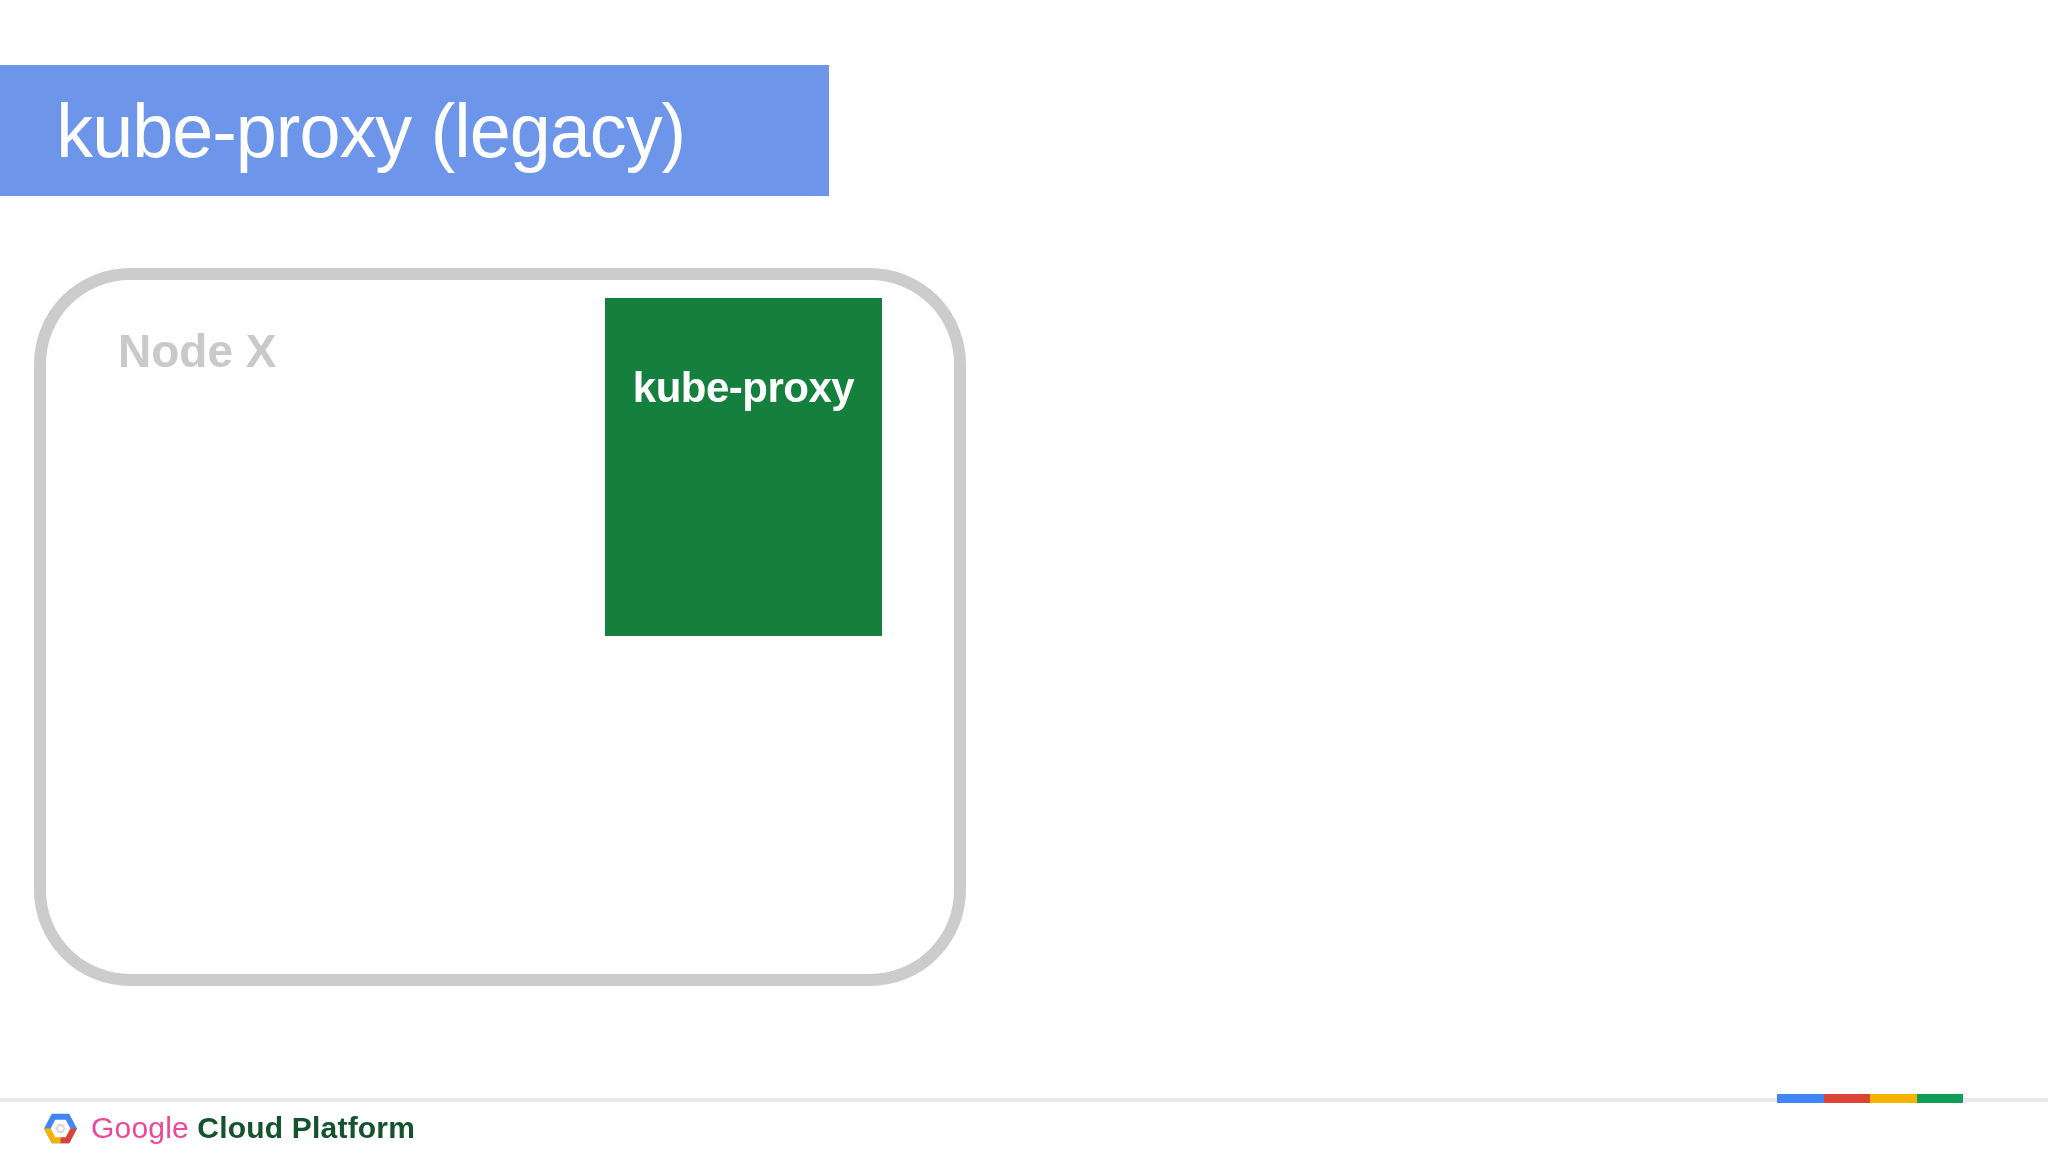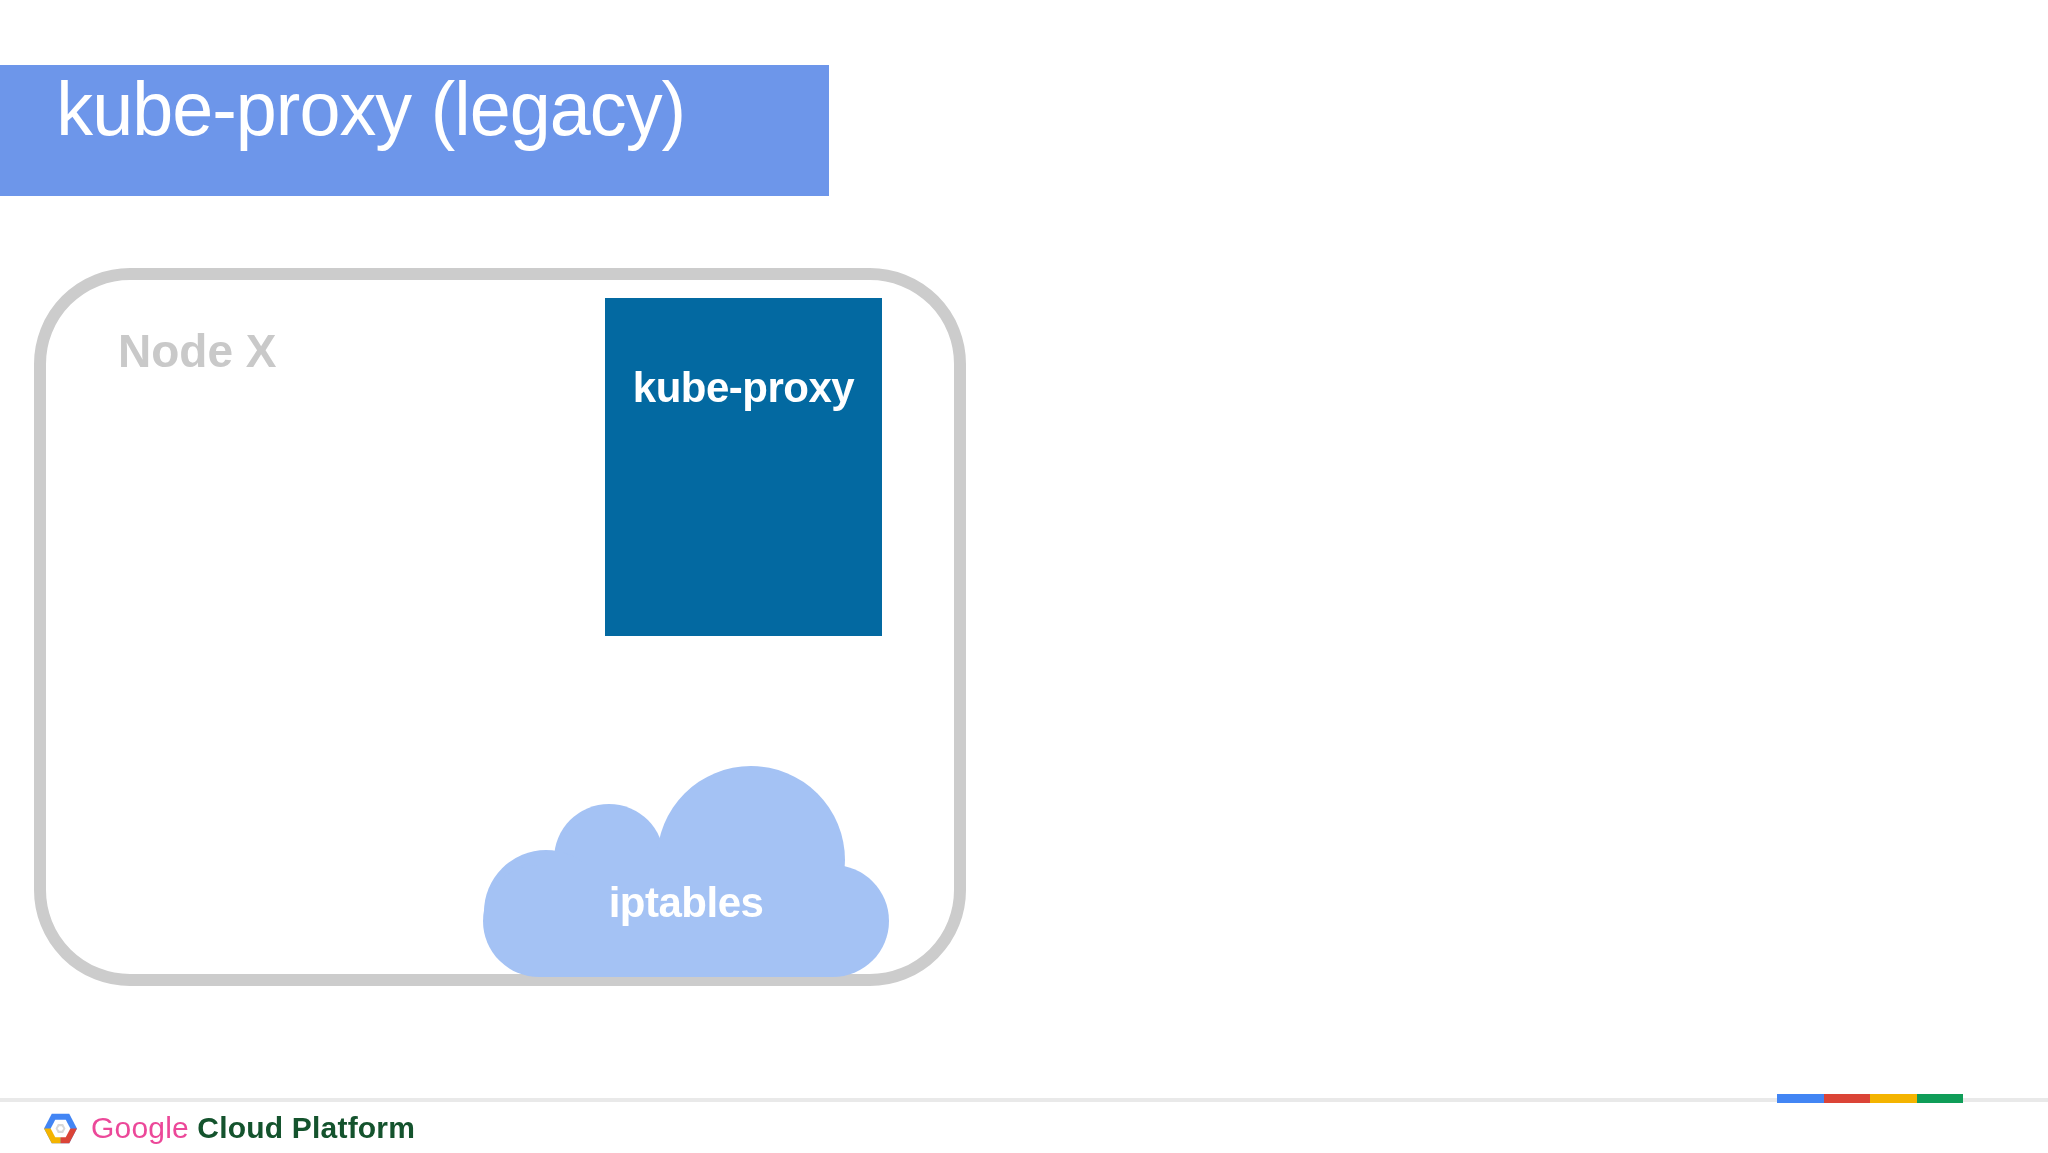--- a/index.html
+++ b/index.html
@@ -3,21 +3,21 @@
 <meta charset="utf-8">
 <style>
   html,body{margin:0;padding:0;background:#ffffff;}
   .stage{
     position:relative;width:2048px;height:1153px;overflow:hidden;
     background:#ffffff;font-family:"Liberation Sans", sans-serif;
   }
   
   .title-bar{
     position:absolute;left:0;top:65px;width:829px;height:131px;
-    display:flex;
+    display:flex;align-items:center;
   }
   .title-bar .title-text{
     color:#ffffff;font-size:76px;font-weight:300;letter-spacing:-1px;
     padding-left:58px;white-space:nowrap;transform:scaleX(.97);transform-origin:left center;
   }
   
   .node-box{
     position:absolute;left:34px;top:268px;width:932px;height:718px;
     box-sizing:border-box;border:12px solid #cccccc;border-radius:96px;
     background:transparent;
@@ -75,36 +75,25 @@
 <div class="stage">
 
   <div class="title-bar" style="background: rgb(109, 150, 234);">
     <span class="title-text">kube-proxy (legacy)</span>
   </div>
 
   <div class="node-box" style="border-color: rgb(204, 204, 204);">
     <span class="node-label">Node X</span>
   </div>
 
-  <div class="kp-box" style="background: #0369a1;">
+  <div class="kp-box" style="background: #15803d;">
     <span class="box-label">kube-proxy</span>
   </div>
 
 
-  <div class="cloud">
-    <svg viewBox="0 0 406 215" aria-hidden="true">
-      <g fill="#A4C2F4">
-        <circle cx="126" cy="97" r="55"></circle>
-        <circle cx="268" cy="98" r="94"></circle>
-        <circle cx="63" cy="150" r="62"></circle>
-        <rect x="0" y="103" width="406" height="112" rx="56"></rect>
-      </g>
-    </svg>
-    <span class="cloud-label">iptables</span>
-  </div>
 
   <div class="footer-divider" style="background: rgb(233, 233, 233);"></div>
 
   <div class="accent-bar">
     <span style="background: rgb(66, 133, 244);"></span>
     <span style="background: rgb(219, 68, 55);"></span>
     <span style="background: rgb(244, 180, 0);"></span>
     <span style="background: rgb(15, 157, 88);"></span>
   </div>
 

